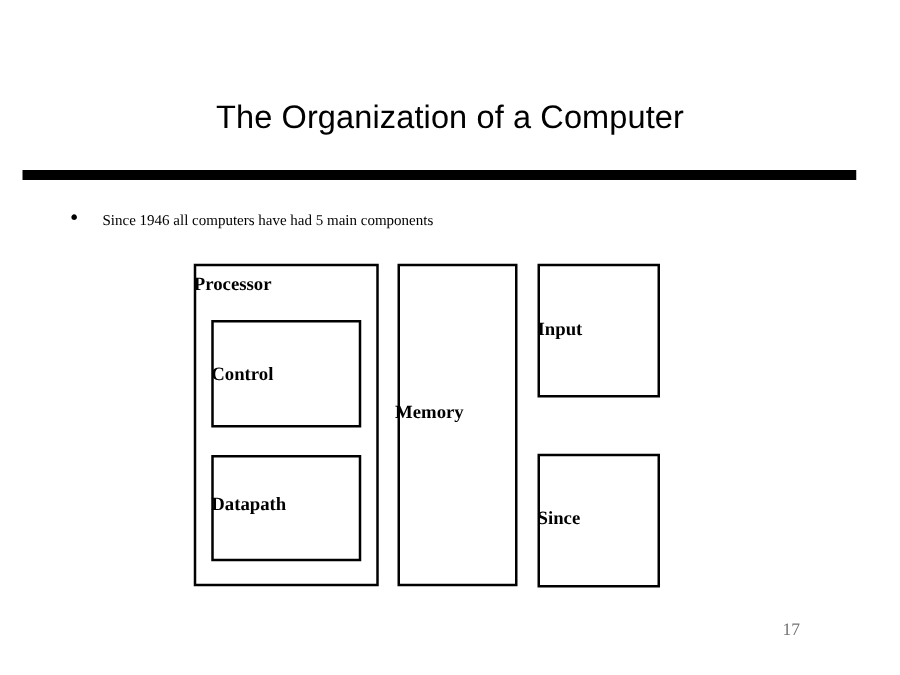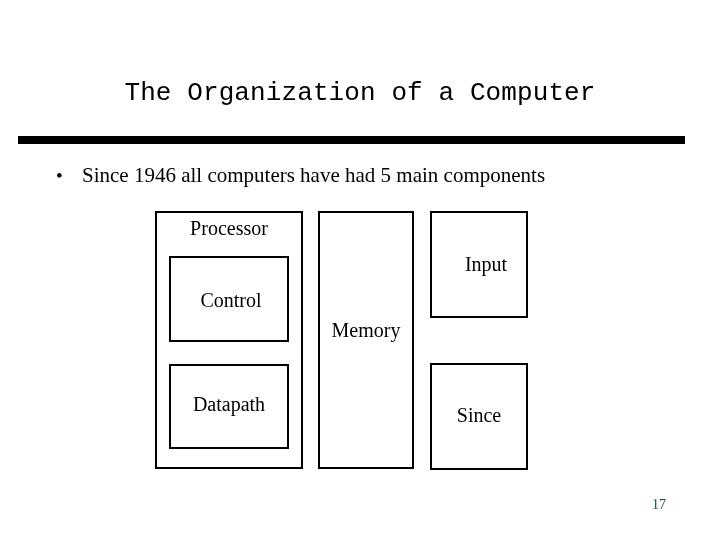--- a/index.html
+++ b/index.html
@@ -17,21 +17,21 @@
     color: #000000;
   }
 
   
   #slide-title {
     position: absolute;
     left: 0;
     top: 76px;
     width: 720px;
     text-align: center;
-    font-family: Liberation Mono, monospace;
+    font-family: Liberation Sans, sans-serif;
     font-size: 26px;
     font-weight: normal;
     line-height: 34px;
     letter-spacing: 0.1px;
     color: #000000;
     white-space: nowrap;
   }
 
   
   #title-rule {
@@ -56,41 +56,40 @@
   #bullet-marker {
     font-size: 19px;
     line-height: 24px;
     width: 30px;
     flex: 0 0 30px;
     text-align: left;
     padding-left: 4px;
     box-sizing: border-box;
   }
   #bullet-text {
-    font-size: 21px;
+    font-size: 12px;
     line-height: 24px;
     white-space: nowrap;
   }
 
   
   .dbox {
     position: absolute;
     box-sizing: border-box;
     border: 2px solid #000000;
     background: transparent;
   }
   .dlabel {
     position: absolute;
     font-family: "Liberation Serif", "DejaVu Serif", serif;
-    font-weight: normal;
-    font-size: 20px;
+    font-weight: bold;
+    font-size: 15px;
     line-height: 18px;
     color: #000000;
     white-space: nowrap;
-    text-align: center;
   }
 
   #box-processor { left: 155px; top: 211px; width: 148px; height: 258px; }
   #box-control   { left: 169px; top: 256px; width: 120px; height:  86px; }
   #box-datapath  { left: 169px; top: 364px; width: 120px; height:  85px; }
   #box-memory    { left: 318px; top: 211px; width:  96px; height: 258px; }
   #box-input     { left: 430px; top: 211px; width:  98px; height: 107px; }
   #box-output    { left: 430px; top: 363px; width:  98px; height: 107px; }
 
   #label-processor { left: 155px; top: 219px; width: 148px; }
@@ -99,25 +98,25 @@
   #label-memory    { left: 316px; top: 321px; width: 100px; }
   #label-input     { left: 430px; top: 255px; width:  112px; }
   #label-output    { left: 430px; top: 406px; width:  98px; }
 
   
   #page-number {
     position: absolute;
     left: 600px;
     top: 496px;
     width: 66px;
-    text-align: right;
+    text-align: center;
     font-family: "Liberation Serif", "DejaVu Serif", serif;
     font-size: 14px;
     line-height: 18px;
-    color: #14532d;
+    color: #737373;
   }
 </style>
 </head>
 <body>
 
 <div id="slide">
 
   <div id="slide-title">The Organization of a Computer</div>
 
   <div id="title-rule"></div>

